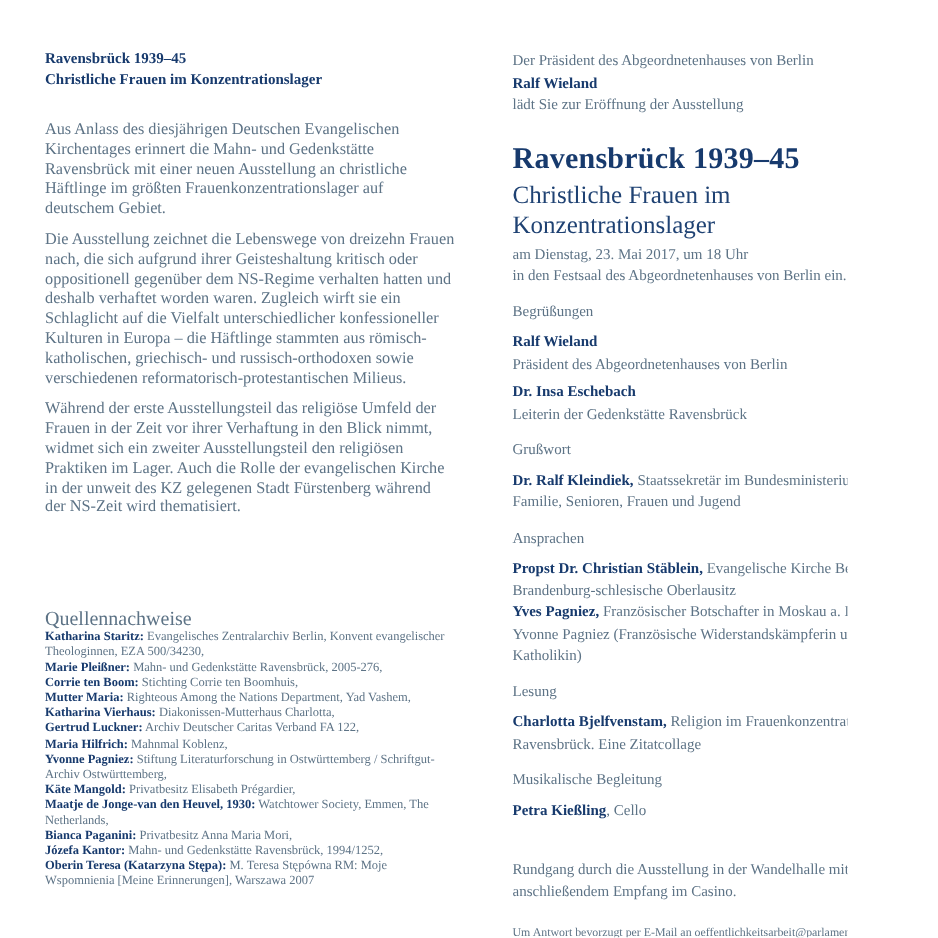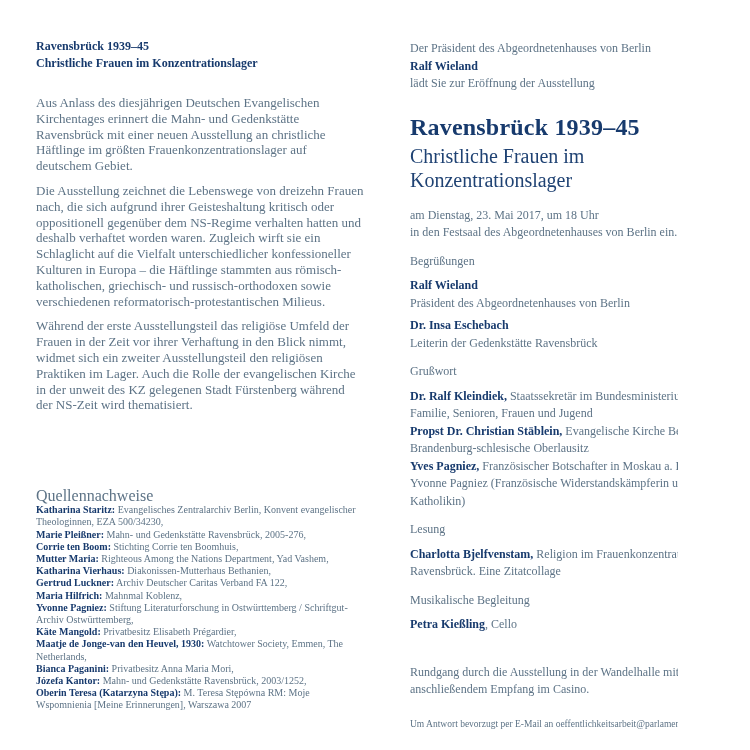--- a/index.html
+++ b/index.html
@@ -69,21 +69,21 @@
     color: #173a6d;
     letter-spacing: 0.2px;
   }
   .main-subtitle {
     margin-top: 3px;
     font-size: 20px;
     line-height: 24.5px;
     font-weight: normal;
     color: #1f4273;
   }
-  .date-block { margin-top: 14px; }
+  .date-block { margin-top: 2px; }
   .section-label { margin-top: 11px; margin-bottom: 7px; }
   .entry-stacked { margin-bottom: 5px; }
   .entry-name {
     font-size: 12px;
     line-height: 17.5px;
     font-weight: bold;
     color: #173a6d;
   }
   .entry-inline {
     font-size: 12px;
@@ -118,35 +118,35 @@
       <div class="sources-label">Quellennachweise</div>
       <div id="sources-list">
   <div class="source-item"><span class="source-name">Katharina Staritz:</span><span> Evangelisches Zentralarchiv Berlin, Konvent evangelischer Theologinnen, EZA 500/34230,</span></div>
 
   <div class="source-item"><span class="source-name">Marie Pleißner:</span><span> Mahn- und Gedenkstätte Ravensbrück, 2005-276,</span></div>
 
   <div class="source-item"><span class="source-name">Corrie ten Boom:</span><span> Stichting Corrie ten Boomhuis,</span></div>
 
   <div class="source-item"><span class="source-name">Mutter Maria:</span><span> Righteous Among the Nations Department, Yad Vashem,</span></div>
 
-  <div class="source-item"><span class="source-name">Katharina Vierhaus:</span><span> Diakonissen-Mutterhaus Bethanien,</span></div>
+  <div class="source-item"><span class="source-name">Katharina Vierhaus:</span><span> Diakonissen-Mutterhaus Charlotta,</span></div>
 
   <div class="source-item"><span class="source-name">Gertrud Luckner:</span><span> Archiv Deutscher Caritas Verband FA 122,</span></div>
 
   <div class="source-item"><span class="source-name">Maria Hilfrich:</span><span> Mahnmal Koblenz,</span></div>
 
   <div class="source-item"><span class="source-name">Yvonne Pagniez:</span><span> Stiftung Literaturforschung in Ostwürttemberg / Schriftgut-Archiv Ostwürttemberg,</span></div>
 
   <div class="source-item"><span class="source-name">Käte Mangold:</span><span> Privatbesitz Elisabeth Prégardier,</span></div>
 
   <div class="source-item"><span class="source-name">Maatje de Jonge-van den Heuvel, 1930:</span><span> Watchtower Society, Emmen, The Netherlands,</span></div>
 
   <div class="source-item"><span class="source-name">Bianca Paganini:</span><span> Privatbesitz Anna Maria Mori,</span></div>
 
-  <div class="source-item"><span class="source-name">Józefa Kantor:</span><span> Mahn- und Gedenkstätte Ravensbrück, 2003/1252,</span></div>
+  <div class="source-item"><span class="source-name">Józefa Kantor:</span><span> Mahn- und Gedenkstätte Ravensbrück, 1994/1252,</span></div>
 
   <div class="source-item"><span class="source-name">Oberin Teresa (Katarzyna Stępa):</span><span> M. Teresa Stępówna RM: Moje Wspomnienia [Meine Erinnerungen], Warszawa 2007</span></div>
 </div>
     </div>
   </div>
 
   <div class="col-right">
     <div>
       <div class="host-line">Der Präsident des Abgeordnetenhauses von Berlin</div>
       <div class="host-name">Ralf Wieland</div>
@@ -175,20 +175,21 @@
   </div>
 
   <div>
     <div class="section-label">Grußwort</div>
     <div>
   <p class="entry-inline"><span class="entry-name">Dr. Ralf Kleindiek,</span><span> Staatssekretär im Bundesministerium für Familie, Senioren, Frauen und Jugend</span></p>
 </div>
   </div>
 
   <div>
+    <div class="section-label">Ansprachen</div>
     <div>
   <p class="entry-inline"><span class="entry-name">Propst Dr. Christian Stäblein,</span><span> Evangelische Kirche Berlin-Brandenburg-schlesische Oberlausitz</span></p>
 
   <p class="entry-inline"><span class="entry-name">Yves Pagniez,</span><span> Französischer Botschafter in Moskau a. D., Sohn von Yvonne Pagniez (Französische Widerstands­kämpferin und Katholikin)</span></p>
 </div>
   </div>
 
   <div>
     <div class="section-label">Lesung</div>
     <div>

